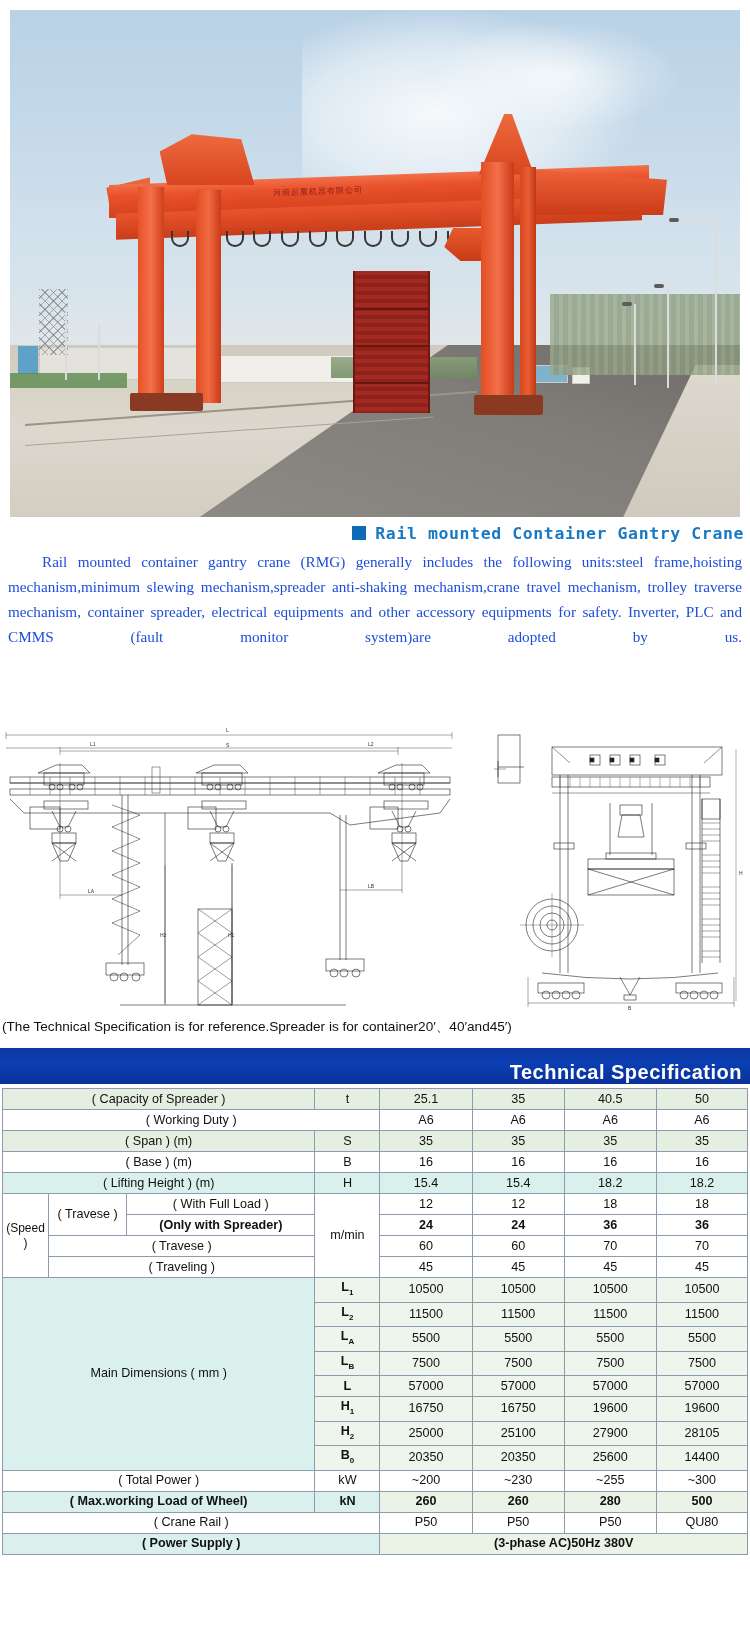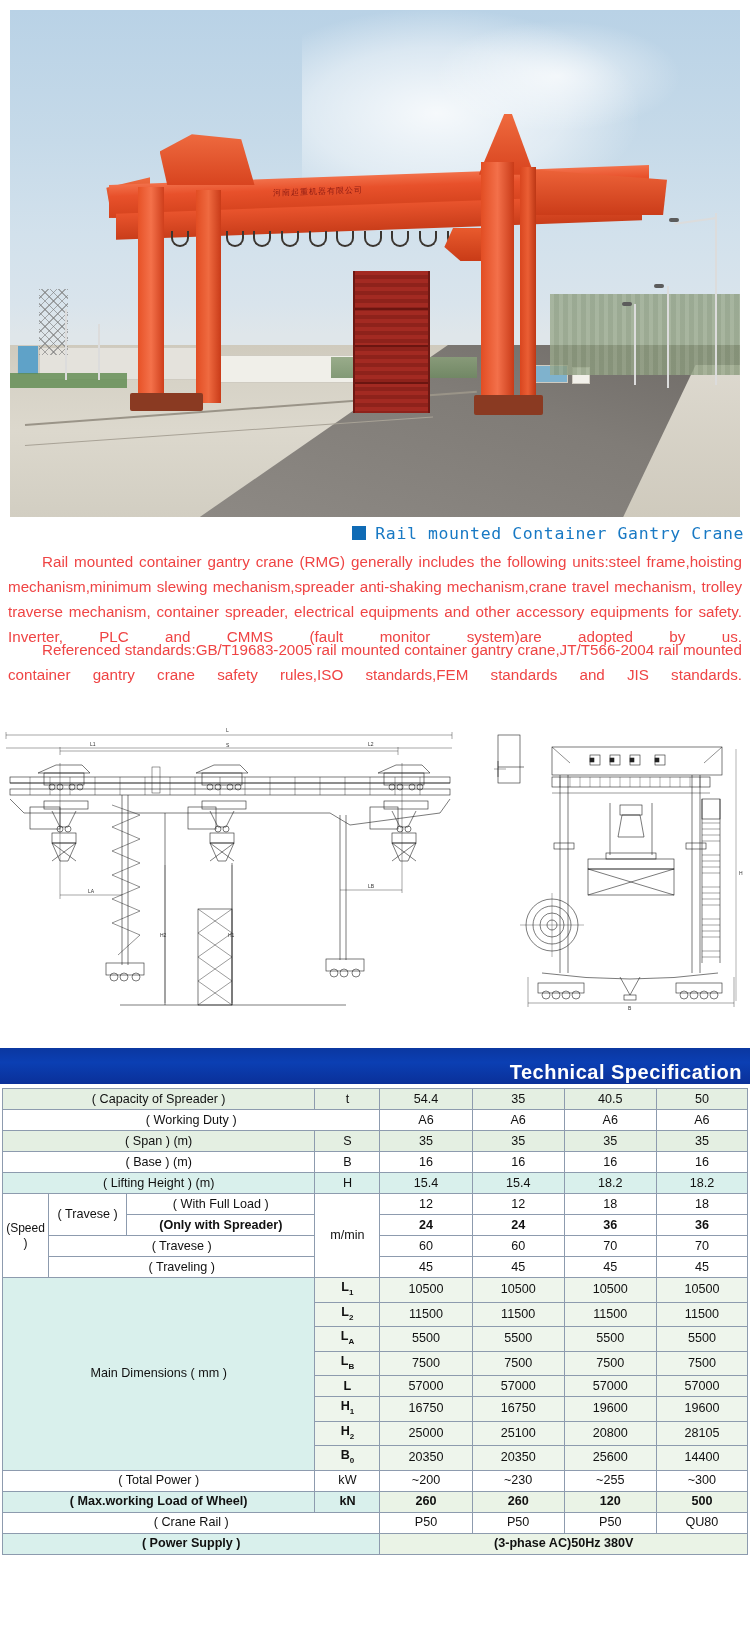--- a/index.html
+++ b/index.html
@@ -165,30 +165,30 @@
   
   .heading-row {
     position:absolute; left:0; top:521px; width:750px; height:24px;
     display:flex; align-items:center; justify-content:flex-end;
     padding-right:6px;
   }
   .heading-bullet {
     width:14px; height:14px; background:#0f6bb5; margin-right:9px; flex:0 0 auto;
   }
   .heading-text {
-    color:#1879c4; font-size:16.5px; font-weight:normal; letter-spacing:.6px;
+    color:#1879c4; font-size:16.5px; font-weight:bold; letter-spacing:.6px;
     font-family:"DejaVu Sans Mono", monospace; white-space:nowrap;
   }
 
   
   .para {
     position:absolute; left:8px; width:734px;
-    font-size:15.2px; color:#ef4444; line-height:25px;
+    font-size:15.2px; color:#1d4ed8; line-height:25px;
     text-align: justify; text-justify: inter-word;
-    font-family:Liberation Sans, sans-serif;
+    font-family:Liberation Serif, serif;
   }
   .para.p1 { top:549px; text-indent:34px; }
   .para.p2 { top:637px; text-indent:34px; }
   .para > span { display:inline; }
   .para.p1::after, .para.p2::after { content:""; display:inline-block; width:100%; }
 
   
   .drawings {
     position:absolute; left:0; top:715px; width:750px; height:300px;
     background:#ffffff;
@@ -312,23 +312,20 @@
     </div>
   </div>
 
   <div class="heading-row">
     <span class="heading-bullet"></span>
     <span class="heading-text">Rail mounted Container Gantry Crane</span>
   </div>
 
   <div class="para p1">
     <span>Rail mounted container gantry crane (RMG) generally includes the following units:steel frame,hoisting mechanism,minimum slewing mechanism,spreader anti-shaking mechanism,crane travel mechanism, trolley traverse mechanism, container spreader, electrical equipments and other accessory equipments for safety. Inverter, PLC and CMMS (fault monitor system)are adopted by us.</span>
-  </div>
-  <div class="para p2">
-    <span>Referenced standards:GB/T19683-2005 rail mounted container gantry crane,JT/T566-2004 rail mounted container gantry crane safety rules,ISO standards,FEM standards and JIS standards.</span>
   </div>
 
   <div class="drawings">
     <svg viewBox="0 0 750 300" width="750" height="300">
       <g stroke="#222" fill="none" stroke-width="0.6">
 
         <line x1="6" y1="20" x2="452" y2="20" stroke-width="0.4"></line>
         <line x1="6" y1="17" x2="6" y2="24" stroke-width="0.4"></line>
         <line x1="452" y1="17" x2="452" y2="24" stroke-width="0.4"></line>
         <line x1="6" y1="33" x2="452" y2="33" stroke-width="0.4"></line>
@@ -574,20 +571,21 @@
         <line x1="734" y1="262" x2="734" y2="292" stroke-width="0.4"></line>
         <line x1="736" y1="34" x2="736" y2="286" stroke-width="0.35"></line>
       </g>
       <g fill="#333" font-size="5" font-family="Liberation Sans, sans-serif" stroke="none">
         <text x="628" y="295">B</text>
         <text x="739" y="160">H</text>
       </g>
     </svg>
   </div>
 
+  <div class="note">(The Technical Specification is for reference.Spreader is for container20′、40′and45′)</div>
 
   <div class="specbar">
     <span class="specbar-title">Technical   Specification</span>
   </div>
 
   <table class="spec-table">
     <colgroup>
       <col style="width:46px">
         <col style="width:78px">
         <col style="width:188px">
@@ -595,21 +593,21 @@
       <col style="width:92px">
         <col style="width:92px">
         <col style="width:92px">
         <col style="width:91px">
     </colgroup>
     <tbody>
 
       <tr>
         <td colspan="3" class="bg-green lbl">( Capacity of Spreader )</td>
         <td class="bg-green">t</td>
-        <td class="bg-green">54.4</td>
+        <td class="bg-green">25.1</td>
         <td class="bg-green">35</td>
         <td class="bg-green">40.5</td>
         <td class="bg-green">50</td>
       </tr>
 
       <tr>
         <td colspan="4" class="bg-white lbl">( Working Duty )</td>
         <td class="bg-white">A6</td>
         <td class="bg-white">A6</td>
         <td class="bg-white">A6</td>
@@ -715,21 +713,21 @@
         <td class="bg-pale sym"><span>H</span><sub>1</sub></td>
         <td class="bg-pale">16750</td>
         <td class="bg-pale">16750</td>
         <td class="bg-pale">19600</td>
         <td class="bg-pale">19600</td>
       </tr>
       <tr>
         <td class="bg-pale sym"><span>H</span><sub>2</sub></td>
         <td class="bg-pale">25000</td>
         <td class="bg-pale">25100</td>
-        <td class="bg-pale">20800</td>
+        <td class="bg-pale">27900</td>
         <td class="bg-pale">28105</td>
       </tr>
       <tr>
         <td class="bg-pale sym"><span>B</span><sub>0</sub></td>
         <td class="bg-pale">20350</td>
         <td class="bg-pale">20350</td>
         <td class="bg-pale">25600</td>
         <td class="bg-pale">14400</td>
       </tr>
 
@@ -740,21 +738,21 @@
         <td class="bg-white">~230</td>
         <td class="bg-white">~255</td>
         <td class="bg-white">~300</td>
       </tr>
 
       <tr>
         <td colspan="3" class="bg-cyan lbl tall">( Max.working Load of Wheel)</td>
         <td class="bg-cyan tall">kN</td>
         <td class="bg-lgreen tall">260</td>
         <td class="bg-lgreen tall">260</td>
-        <td class="bg-lgreen tall">120</td>
+        <td class="bg-lgreen tall">280</td>
         <td class="bg-lgreen tall">500</td>
       </tr>
 
       <tr>
         <td colspan="4" class="bg-white lbl">( Crane Rail )</td>
         <td class="bg-white">P50</td>
         <td class="bg-white">P50</td>
         <td class="bg-white">P50</td>
         <td class="bg-white">QU80</td>
       </tr>

